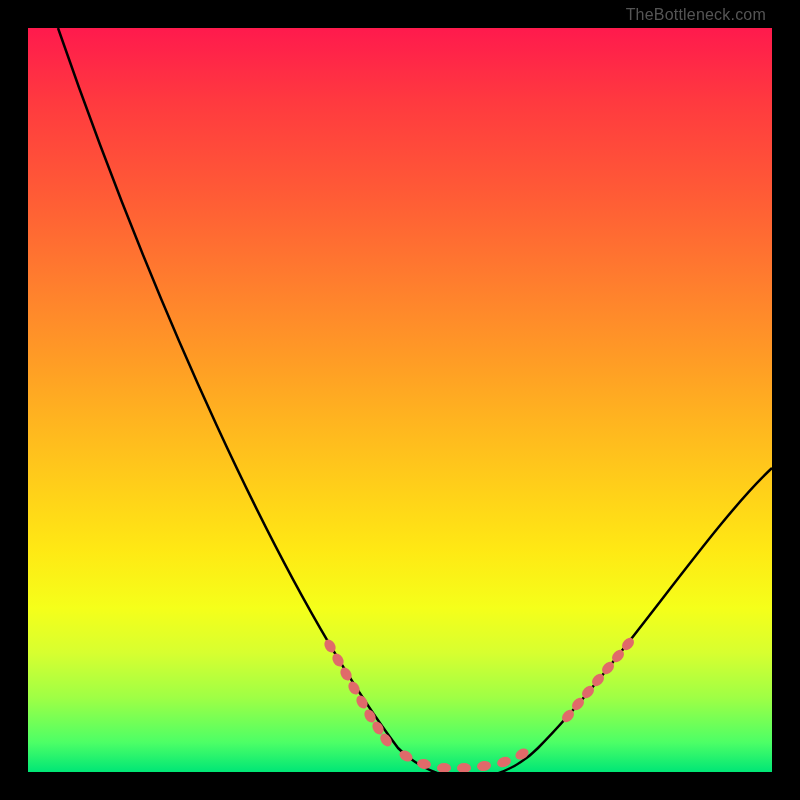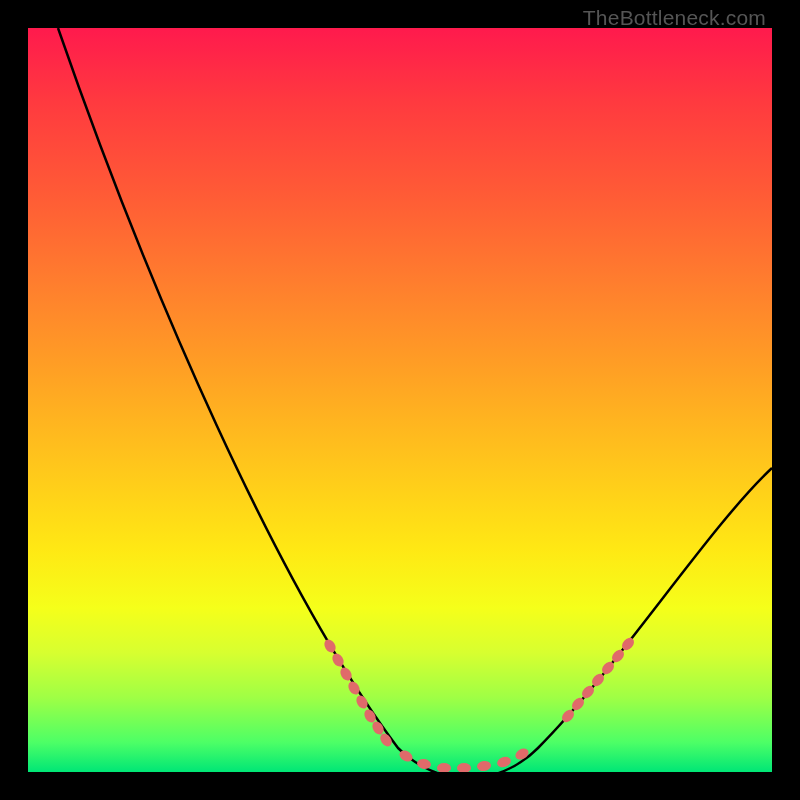--- a/index.html
+++ b/index.html
@@ -40,21 +40,21 @@
       #9fff45 90%,
       #4dff66 96%,
       #00e676 100%
     );
   }
   .watermark {
     position: absolute;
     top: 6px;
     right: 34px;
     color: #555;
-    font-size: 21px;
+    font-size: 16px;
     font-weight: 500;
     letter-spacing: 0.2px;
     user-select: none;
   }
   svg.curve {
     position: absolute;
     top: 0;
     left: 0;
     width: 744px;
     height: 744px;

